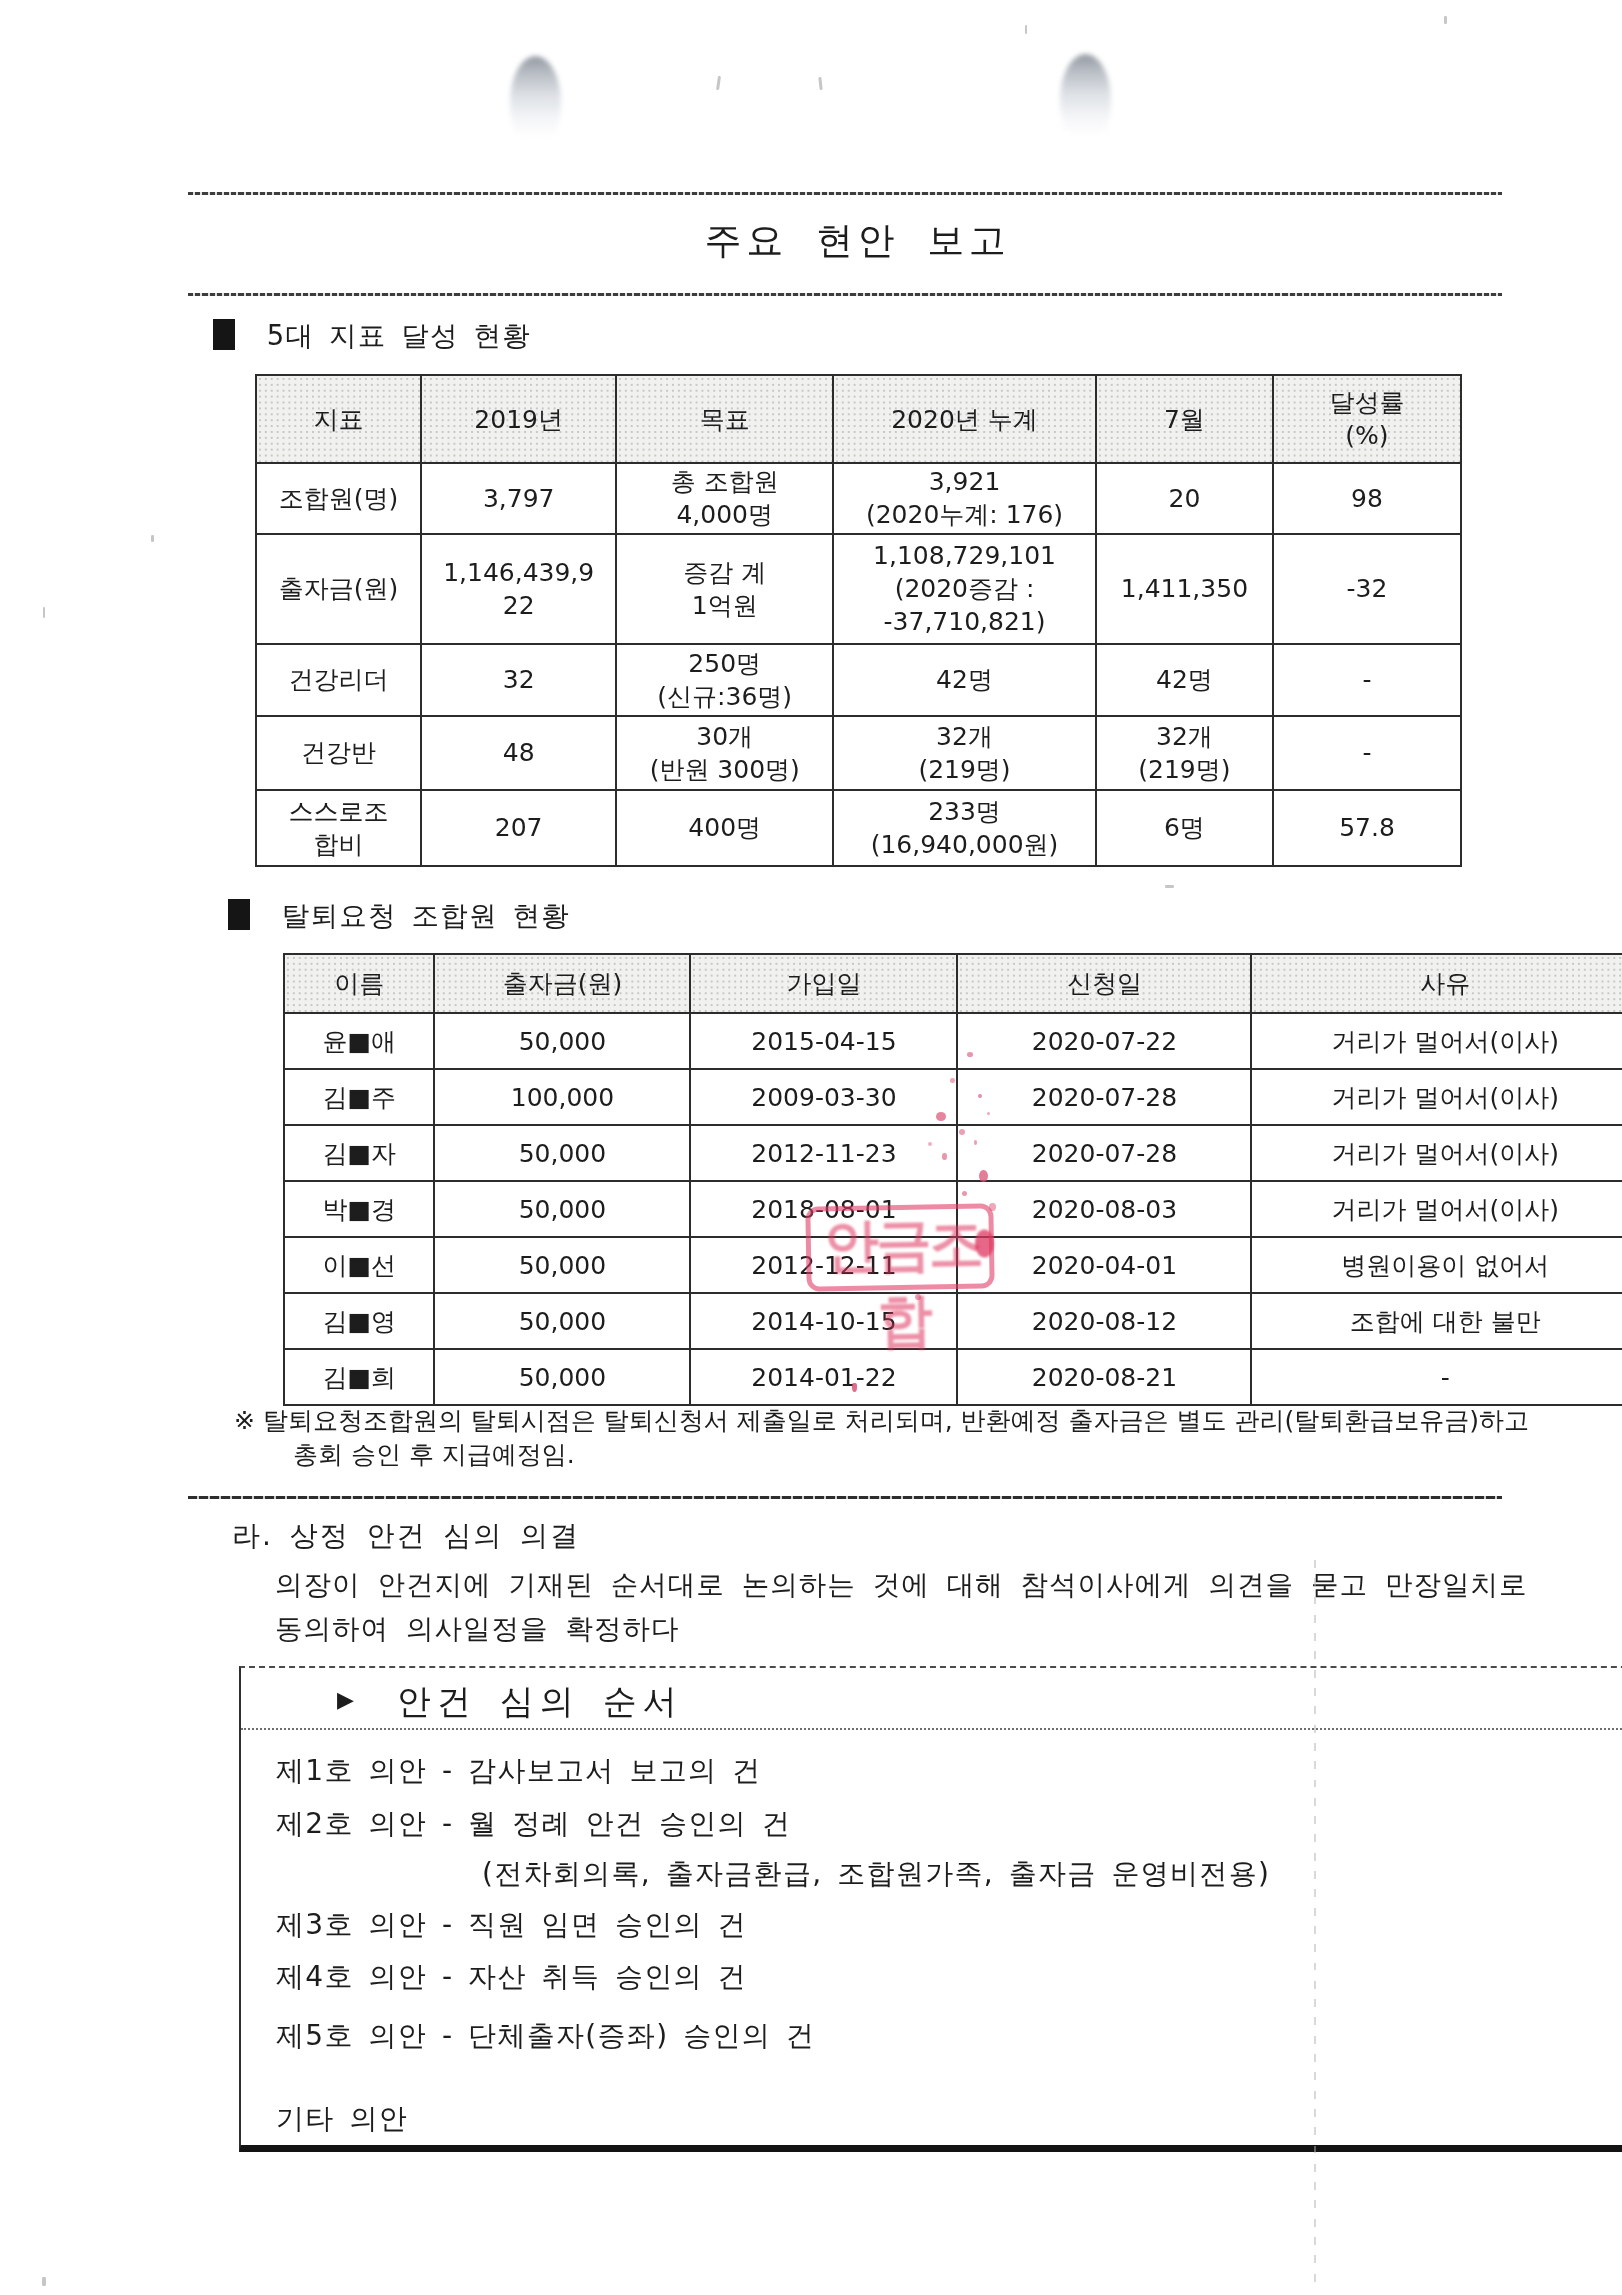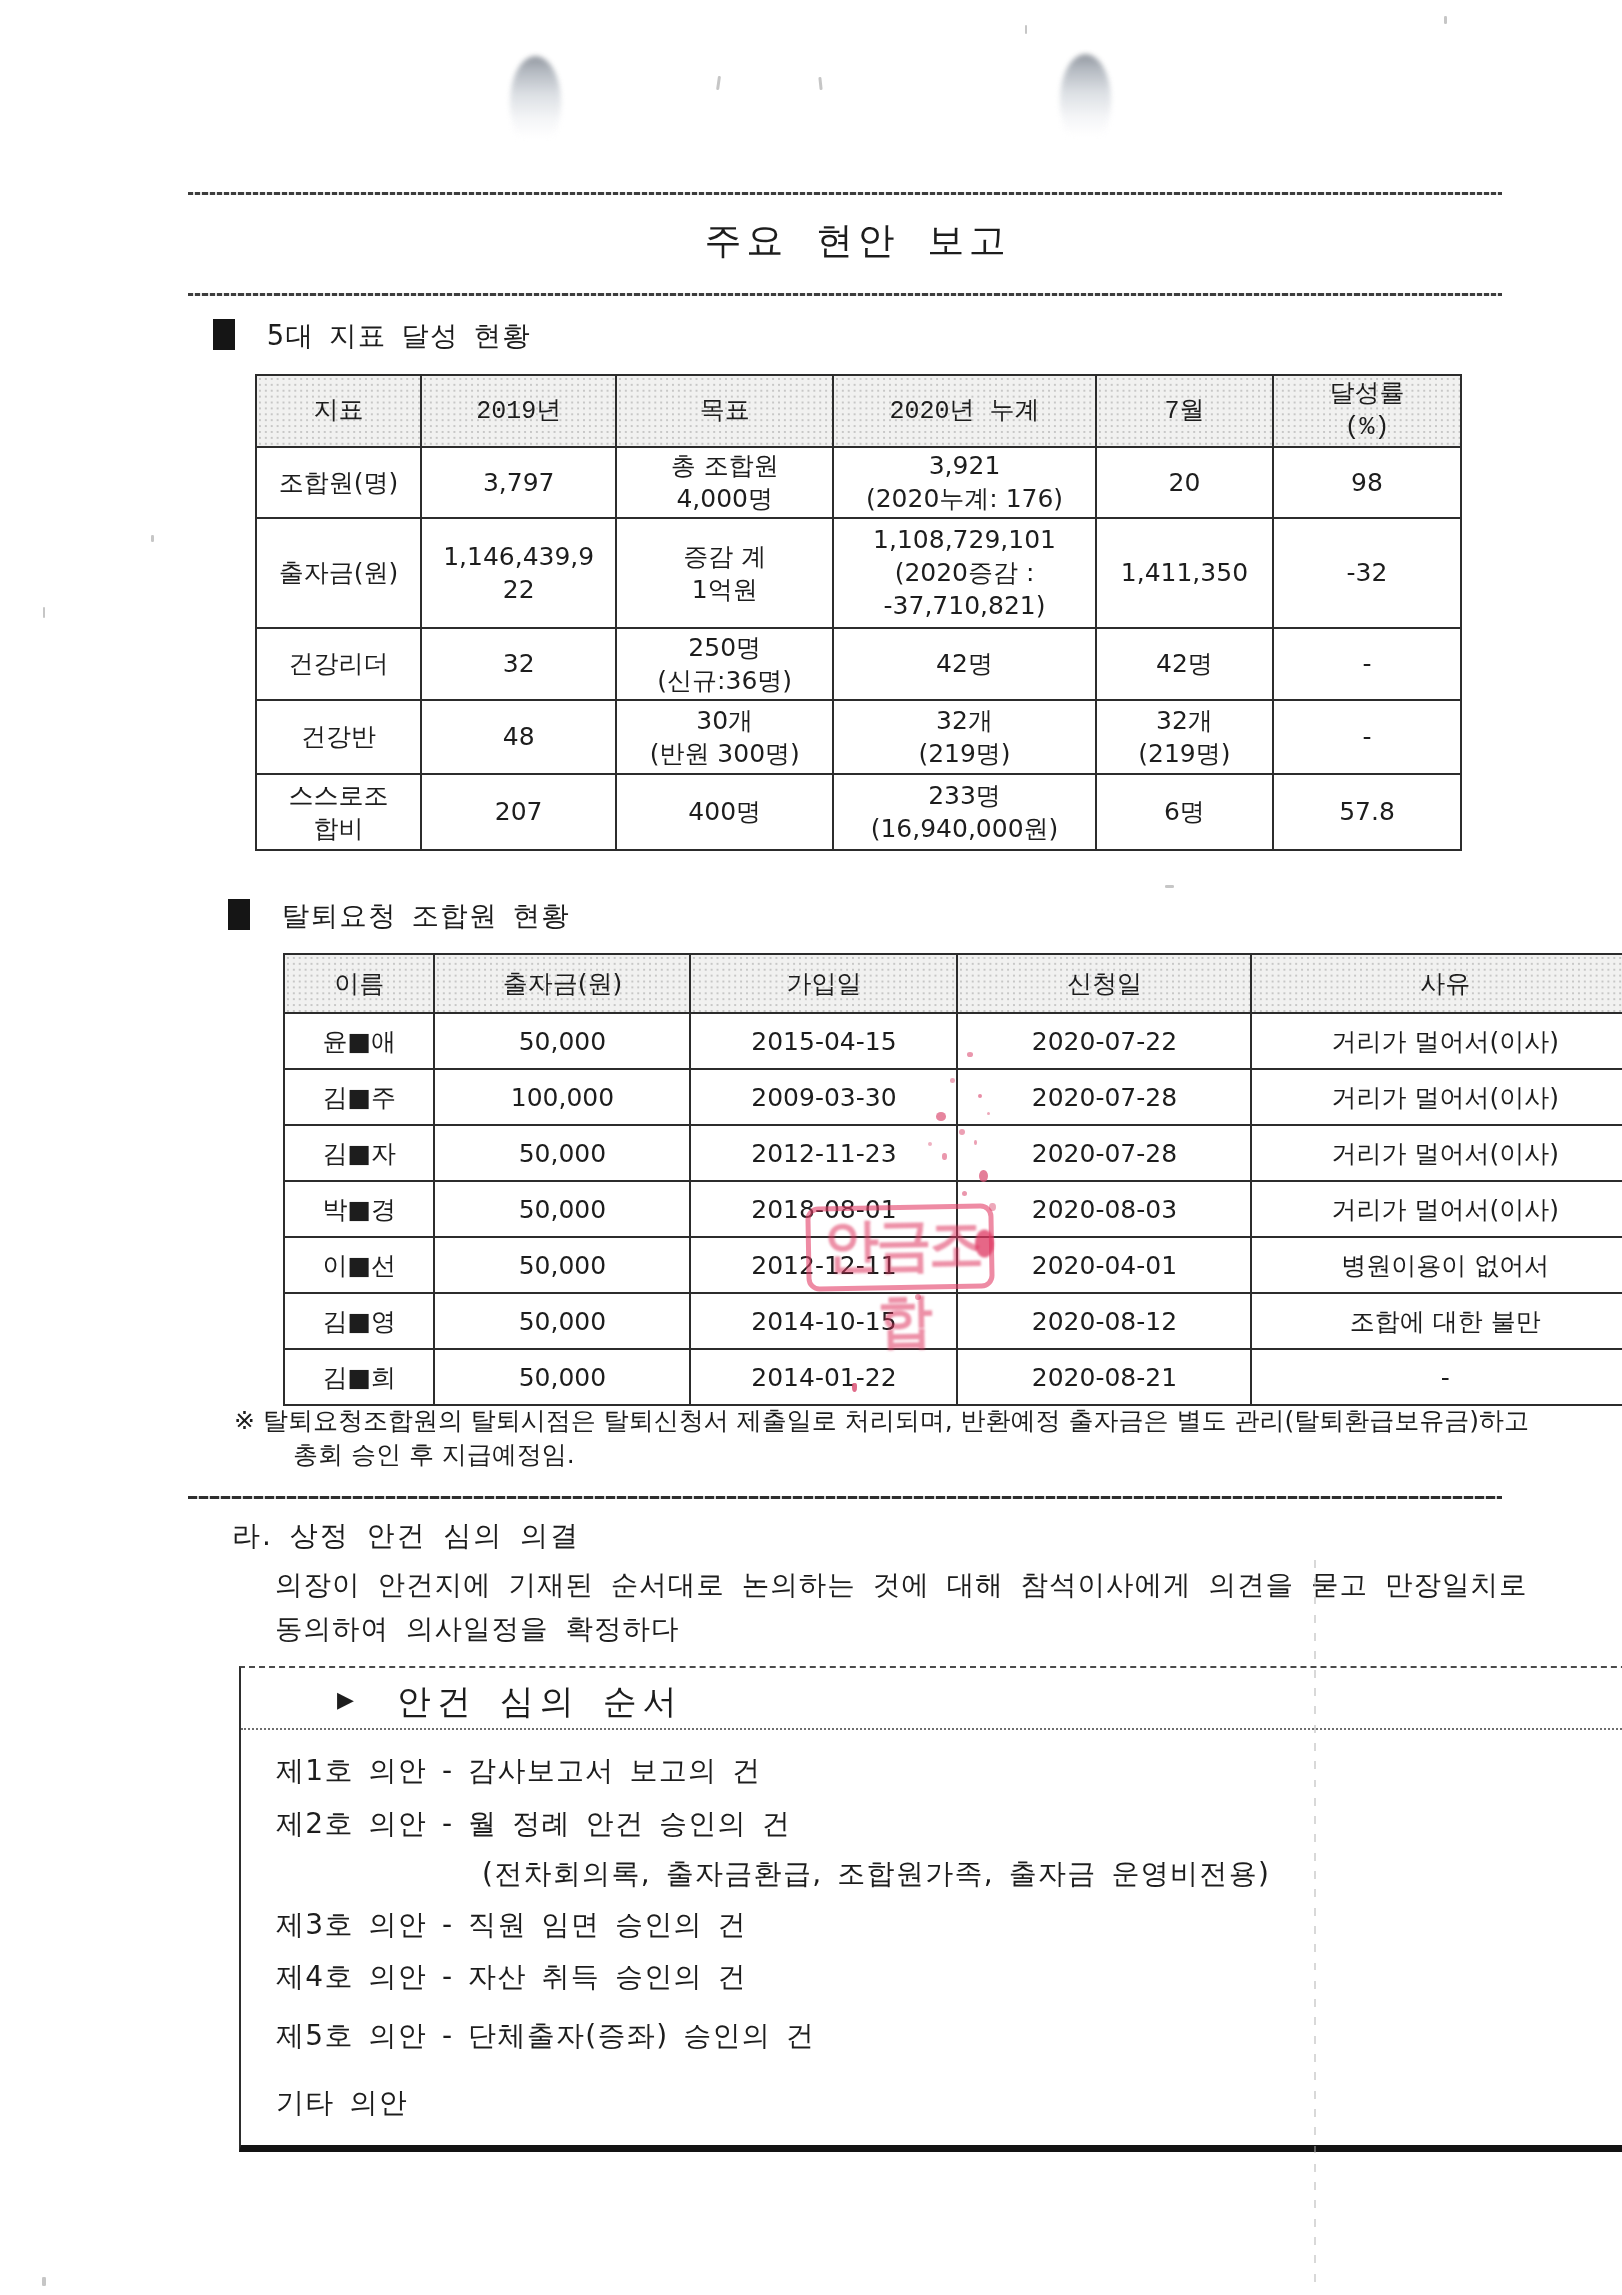--- a/index.html
+++ b/index.html
@@ -30,21 +30,21 @@
   .bullet{display:inline-block;width:22px;height:31px;background:#151515;margin-right:17px;
     vertical-align:-5.2px;color:transparent;overflow:hidden;font-size:6.5px;}
 
   .tbl{position:absolute;border-collapse:collapse;table-layout:fixed;background:#fff;border:2.6px solid #262626;}
   .tbl th,.tbl td{border:2px solid #2c2c2c;text-align:center;vertical-align:middle;
     font-size:25px;line-height:1.32;white-space:pre-line;padding:1.3px 3.9px;font-weight:400;}
   .tbl th{background-color:#f1f1f0;
     background-image:radial-gradient(rgba(130,130,130,.38) 0.7px,transparent 1.1px);
     background-size:5.9px 5.9px;}
   .tbl1{left:255px;top:374px;width:1207px;}
-  .tbl1 tr:nth-child(1){height:72px;font-family:Liberation Mono, monospace;}
+  .tbl1 tr:nth-child(1){height:88px;}
   .tbl1 tr:nth-child(2){height:56px;}
   .tbl1 tr:nth-child(3){height:110px;}
   .tbl1 tr:nth-child(4){height:72px;}
   .tbl1 tr:nth-child(5){height:74px;}
   .tbl1 tr:nth-child(6){height:76px;}
   .tbl2{left:283px;top:953px;width:1357px;}
   .tbl2 tr{height:56px;}
   .tbl2 tr:first-child{height:59px;}
 
   .note-line{position:absolute;font-size:25px;white-space:nowrap;letter-spacing:0;}
@@ -57,21 +57,21 @@
   .para2{top:1611px;}
 
   .agenda-box{position:absolute;left:239px;top:1666px;width:1458px;height:486px;box-sizing:border-box;
     border-top:2px dashed #4a4a4a;border-left:2.6px solid #2e2e2e;border-right:3.3px solid #2a2a2a;
     border-bottom:7.2px solid #131313;}
   .agenda-title{position:absolute;left:96px;top:10.5px;font-size:34px;font-weight:500;letter-spacing:5.9px;word-spacing:6.5px;}
   .arrow{font-size:22px;vertical-align:5.2px;margin-right:19.6px;letter-spacing:0;}
   .agenda-divider{position:absolute;left:0;right:0;top:60px;border-top:2px dotted #6e6e6e;}
   .agenda-item{position:absolute;left:35px;font-size:28px;letter-spacing:1.3px;word-spacing:4.6px;white-space:nowrap;}
   .i1{top:84px;} .i2{top:137px;} .sub{top:187px;left:241px;} .i3{top:238px;text-align:right;}
-  .i4{top:290px;} .i5{top:349px;text-align:center;} .other{top:416px;}
+  .i4{top:290px;} .i5{top:349px;text-align:center;} .other{top:432px;}
 
   
   .stamp{position:absolute;left:806px;top:1205px;width:188px;height:85px;box-sizing:border-box;
     border:5.9px solid rgba(226,62,103,.6);border-radius:13px;transform:rotate(-1deg);z-index:5;}
   .stamp-text{position:absolute;left:2.6px;top:0;width:100%;text-align:center;font-size:55px;line-height:73px;
     font-weight:bold;color:rgba(222,52,95,.55);letter-spacing:-2.6px;filter:blur(1px);transform:scaleY(1.05);}
   .stamp-blob{position:absolute;right:-5.2px;top:21px;width:19.6px;height:27.5px;
     background:rgba(222,52,95,.75);border-radius:50%;filter:blur(1px);}
 
   .rspeck{position:absolute;background:#dc5276;border-radius:50%;z-index:4;}

